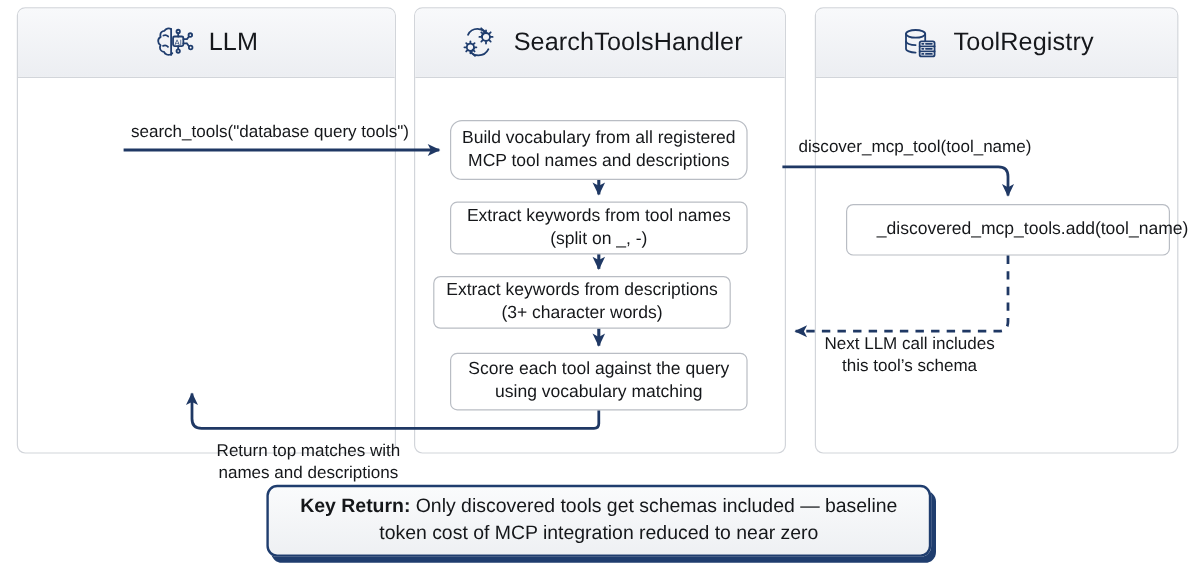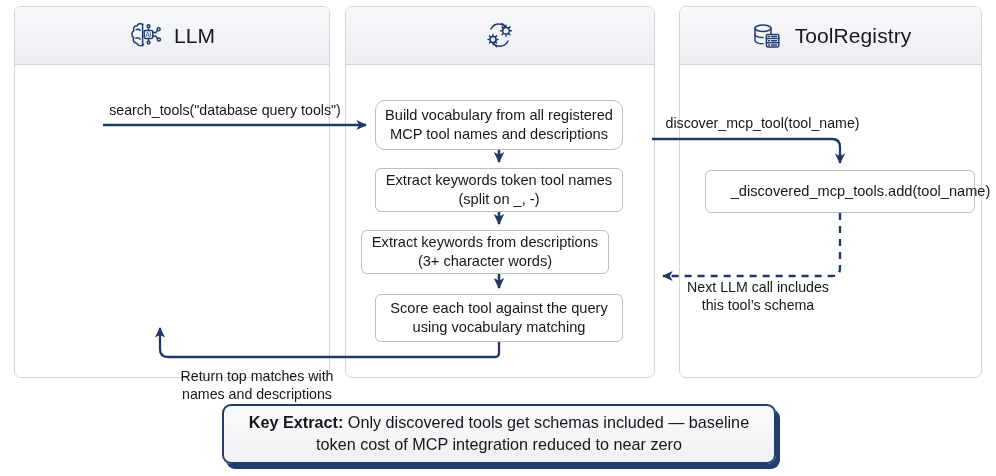--- a/index.html
+++ b/index.html
@@ -150,20 +150,21 @@
             <path d="M20.0 3.6l3.2 2.8-2.6 3.2"></path>
             <path d="M26.0 21.0c-1.5 3.2-4.7 5.2-8.3 5.2-2.4 0-4.5-.9-6.2-2.4"></path>
             <path d="M14.8 26.6l-3.4-2.9 2.7-3.3"></path>
             <circle cx="24.0" cy="10.8" r="3.3"></circle>
             <path d="M24.0 5.3v1.6M24.0 14.7v1.6M18.5 10.8h1.7M27.8 10.8h1.7M20.1 6.9l1.2 1.2M26.7 13.5l1.2 1.2M27.9 6.9l-1.2 1.2M21.3 13.5l-1.2 1.2"></path>
             <circle cx="11.0" cy="19.4" r="3.0"></circle>
             <path d="M11.0 14.4v1.5M11.0 22.9v1.5M6.0 19.4h1.5M14.5 19.4h1.5M7.5 15.9l1.1 1.1M13.4 21.8l1.1 1.1M14.5 15.9l-1.1 1.1M8.6 21.8l-1.1 1.1"></path>
           </g>
         </svg>
       </span>
+      <span class="lane-title">SearchToolsHandler</span>
     </div>
   </div>
 
   <div class="lane" style="left:679px; top:6px; width:303px; height:372px;padding-left:42px;">
     <div class="lane-header">
       <span class="lane-icon">
         <svg width="34" height="32" viewBox="0 0 34 32">
           <g fill="none" stroke="#1f3d6e" stroke-width="1.5" stroke-linecap="round" stroke-linejoin="round">
             <ellipse cx="13.0" cy="8.2" rx="8.0" ry="3.2"></ellipse>
             <path d="M5.0 8.2v12.4c0 1.8 3.6 3.2 8.0 3.2"></path>
@@ -178,21 +179,21 @@
       </span>
       <span class="lane-title">ToolRegistry</span>
     </div>
   </div>
 
   <div class="pbox" style="left:375px; top:100px; width:248px; height:50px;border-radius:10px;">
     <span>Build vocabulary from all registered MCP tool names and descriptions</span>
   </div>
 
   <div class="pbox" style="left:375px; top:168px; width:248px; height:44px;">
-    <span>Extract keywords token tool names (split on _, -)</span>
+    <span>Extract keywords from tool names (split on _, -)</span>
   </div>
 
   <div class="pbox" style="left:361px; top:230px; width:248px; height:44px;">
     <span>Extract keywords from descriptions (3+ character words)</span>
   </div>
 
   <div class="pbox" style="left:375px; top:294px; width:248px; height:48px;">
     <span>Score each tool against the query using vocabulary matching</span>
   </div>
 
@@ -248,17 +249,17 @@
       <path d="M652 139 L832 139 Q840 139 840 147 L840 163" stroke="#1f3864" stroke-width="2.3" fill="none" stroke-linejoin="round" marker-end="url(#ah)"></path>
     </g>
 
     <g>
       <path d="M840 213 L840 268 Q840 276 832 276 L663 276" stroke="#1f3864" stroke-width="2.3" fill="none" stroke-linejoin="round" stroke-dasharray="7 6" marker-end="url(#ah)"></path>
     </g>
   </svg>
 
   <div id="insight">
     <span>
-      <b>Key Extract:</b><span> Only discovered tools get schemas included — baseline token cost of MCP integration reduced to near zero</span>
+      <b>Key Return:</b><span> Only discovered tools get schemas included — baseline token cost of MCP integration reduced to near zero</span>
     </span>
   </div>
 
 </div>
 
 </body></html>

